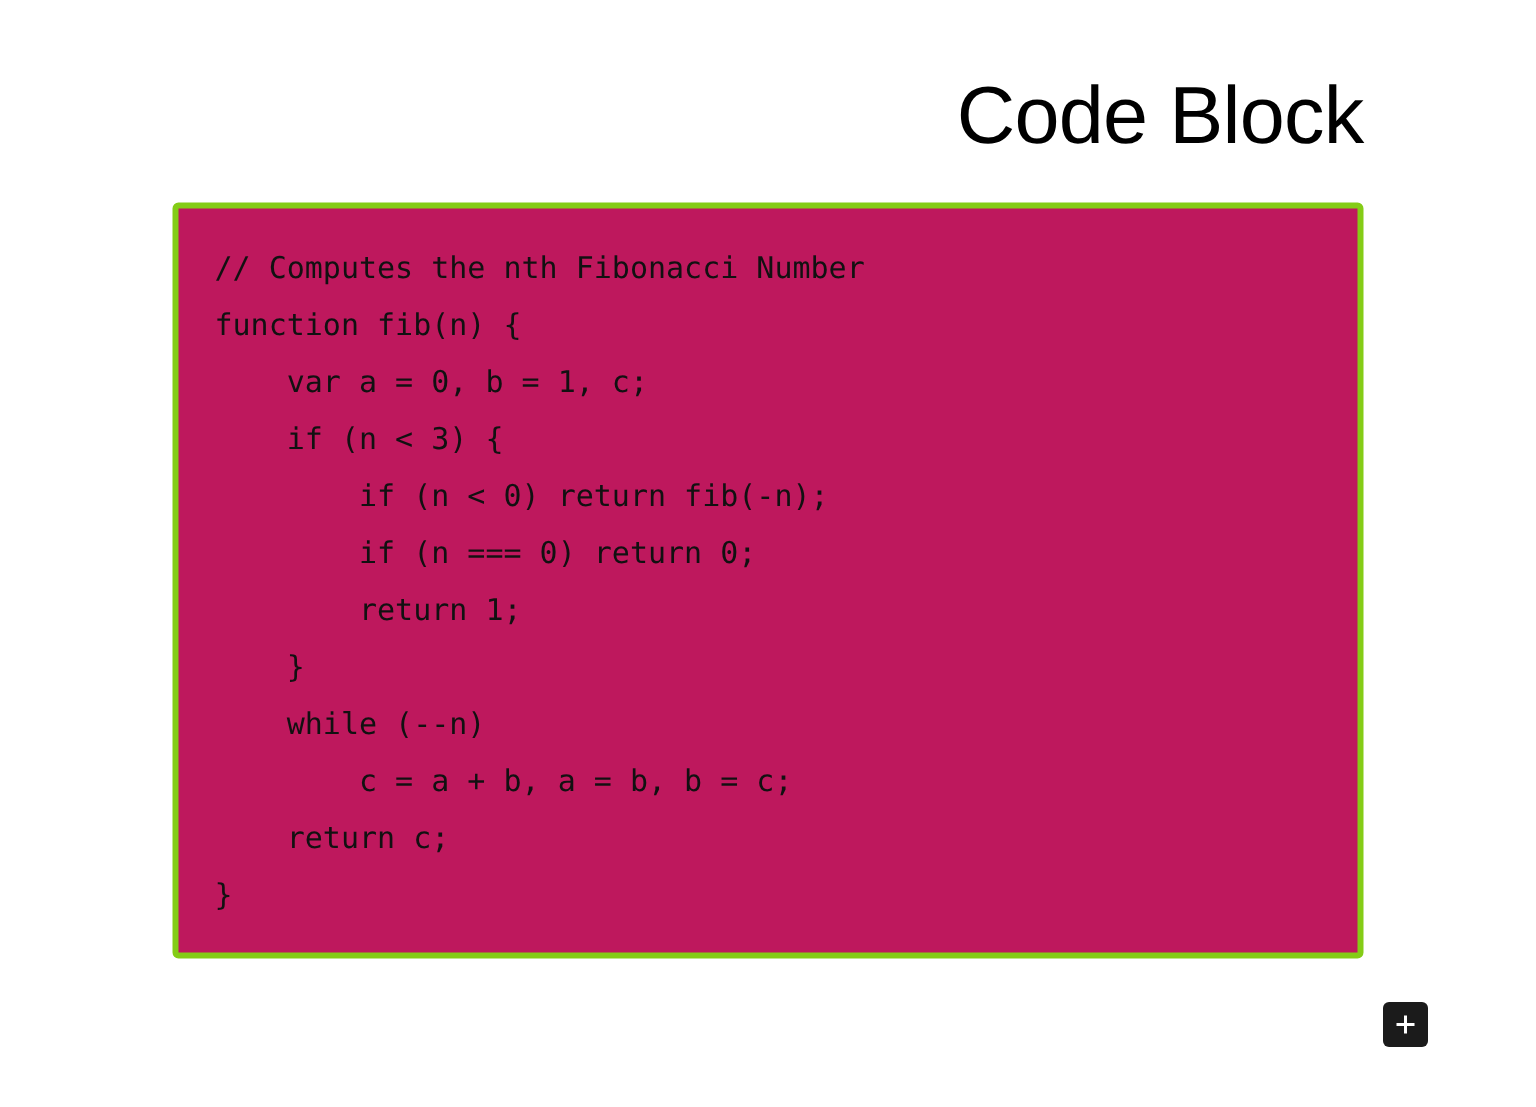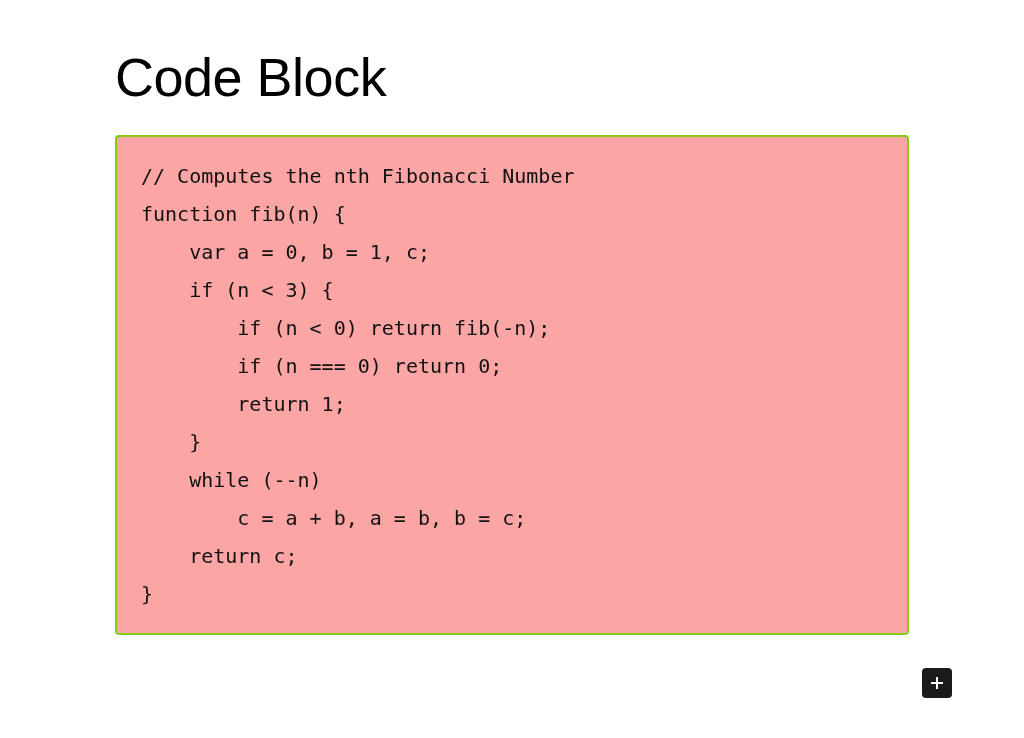--- a/index.html
+++ b/index.html
@@ -15,25 +15,26 @@
       position: relative;
       padding: 48px 115px 0 115px;
     }
     .heading {
       font-size: 54px;
       font-weight: 400;
       letter-spacing: -0.5px;
       color: #000;
       margin-bottom: 28px;
       line-height: 1.1;
+      text-align: right;
     }
     .code-block {
-      border: 2px solid #84cc16;
+      border: 4px solid #84cc16;
       border-radius: 4px;
-      background: #fca5a5;
+      background: #be185d;
       padding: 20px 24px;
       font-family: "SF Mono", "Menlo", "Monaco", "Consolas", monospace;
       font-size: 20px;
       line-height: 1.9;
       color: #111;
       white-space: pre;
       overflow: auto;
     }
     .add-button {
       position: absolute;

